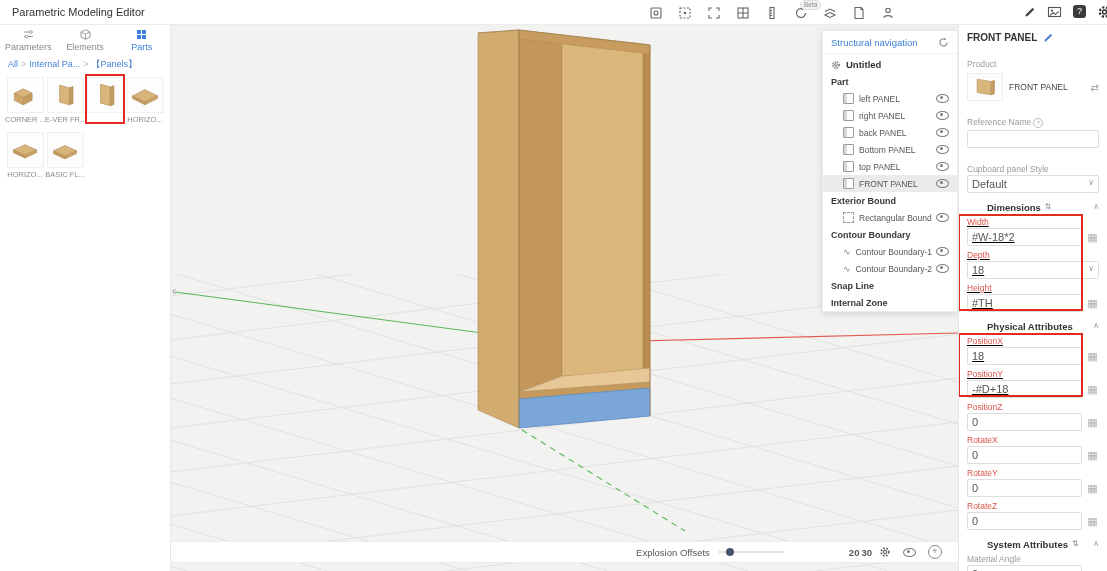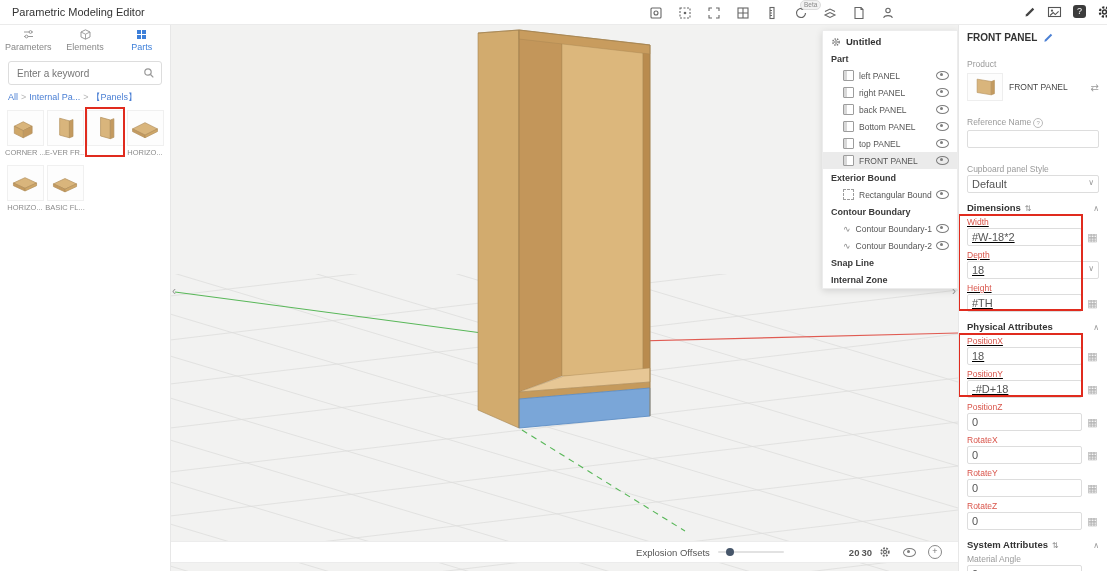--- a/index.html
+++ b/index.html
@@ -66,21 +66,21 @@
   
   .props{position:absolute;right:0;top:24px;width:149px;bottom:0;background:#fff;border-left:1px solid #e7e7e7;padding:6px 8px;box-sizing:border-box;overflow:hidden;z-index:5;}
   .p-header{display:flex;gap:6px;align-items:center;font-size:10px;font-weight:bold;color:#333;margin-top:2px;}
   .p-label{font-size:8.5px;color:#9a9a9a;margin-top:16px;}
   .product-row{display:flex;align-items:center;gap:6px;margin-top:4px;}
   .product-thumb{width:34px;height:26px;border:1px solid #eee;display:flex;align-items:center;justify-content:center;background:#fdfdfd;}
   .product-name{font-size:8.5px;color:#444;flex:1;}
   .swap-ico{color:#999;font-size:10px;cursor:pointer;}
   .info-ico{display:inline-block;width:8px;height:8px;border:1px solid #bbb;border-radius:50%;font-size:6px;line-height:8px;text-align:center;color:#aaa;margin-left:2px;}
   .p-input{margin-top:2px;height:18px;border:1px solid #ddd;border-radius:2px;font-size:11px;color:#555;padding:0 4px;width:100%;box-sizing:border-box;background:#fff;outline:none;}
-  .section{display:flex;align-items:flex-end;margin-top:9px;margin-bottom:2px;font-size:9.5px;color:#333;font-weight:bold;}
+  .section{display:flex;align-items:flex-start;margin-top:9px;margin-bottom:2px;font-size:9.5px;color:#333;font-weight:bold;margin-left:20px;}
   .section .sync{margin-left:4px;color:#888;font-weight:normal;font-size:8px;}
   .section .caret{margin-left:auto;color:#999;font-weight:normal;font-size:8px;cursor:pointer;}
   .field{margin-bottom:2px;}
   .f-label{font-size:8.5px;color:#9a9a9a;margin-top:4px;}
   .f-label.red{color:#d9544a;}
   .field-row{display:flex;align-items:center;gap:4px;margin-top:1px;position:relative;}
   .field-row .p-input{flex:1;margin-top:0;}
   .f-ico{color:#b0b0b0;font-size:11px;flex:none;width:13px;text-align:center;cursor:pointer;}
   .chev{position:absolute;right:5px;top:3px;color:#999;font-size:8px;pointer-events:none;}
   .red-wrap{position:relative;text-decoration:underline;}
@@ -197,27 +197,20 @@
         <span class="t-ico"><svg width="11" height="11" viewBox="0 0 11 11">
               <rect x="1" y="1" width="4" height="4" fill="#3d7fd9"></rect>
               <rect x="6" y="1" width="4" height="4" fill="#3d7fd9"></rect>
               <rect x="1" y="6" width="4" height="4" fill="#3d7fd9"></rect>
               <rect x="6" y="6" width="4" height="4" fill="#3d7fd9"></rect>
             </svg></span>
         <span>Parts</span>
       </div>
     </div>
 
-    <div class="search">
-      <input placeholder="Enter a keyword" style="">
-      <svg width="12" height="12" viewBox="0 0 12 12">
-          <circle cx="5" cy="5" r="3.2" fill="none" stroke="#999" stroke-width="1.2"></circle>
-          <path d="M7.5 7.5 L10.3 10.3" stroke="#999" stroke-width="1.2"></path>
-        </svg>
-    </div>
 
     <div class="crumbs">
       <span class="c-link">All</span><span class="c-sep">&gt;</span><span class="c-link">Internal Pa...</span><span class="c-sep">&gt;</span><span class="c-link">【Panels】</span>
     </div>
 
     <div class="parts-grid">
       <div class="part-cell">
         <div class="part-thumb">
             <svg width="32" height="30" viewBox="0 0 36 30">
               <polygon points="6,13 16,8 26,13 16,18" fill="#d9b57c" stroke="#b3905c" stroke-width="0.8"></polygon>
@@ -349,20 +342,27 @@
       <span class="bico">
           <span class="eye"></span>
         </span>
       <span class="bico">
           <span class="plus-ico"><span>+</span></span>
         </span>
     </div>
   </div>
 
   <div class="nav-panel">
+    <div class="np-header">
+      <span class="np-title">Structural navigation</span>
+      <svg width="11" height="11" viewBox="0 0 12 12">
+          <path d="M10 6 A4 4 0 1 1 8 2.5" fill="none" stroke="#888" stroke-width="1.2"></path>
+          <path d="M7.6 0.8 L8.4 3.2 L5.9 3.4 Z" fill="#888"></path>
+        </svg>
+    </div>
     <div class="np-root">
       <svg width="10" height="10" viewBox="0 0 16 16">
           <circle cx="8" cy="8" r="5" fill="none" stroke="#777" stroke-width="2.4" stroke-dasharray="2.3 1.8"></circle>
           <circle cx="8" cy="8" r="2.1" fill="none" stroke="#777" stroke-width="1.5"></circle>
         </svg>
       <span>Untitled</span>
     </div>
     <div class="np-row np-group">
         <span>Part</span>
       </div>

